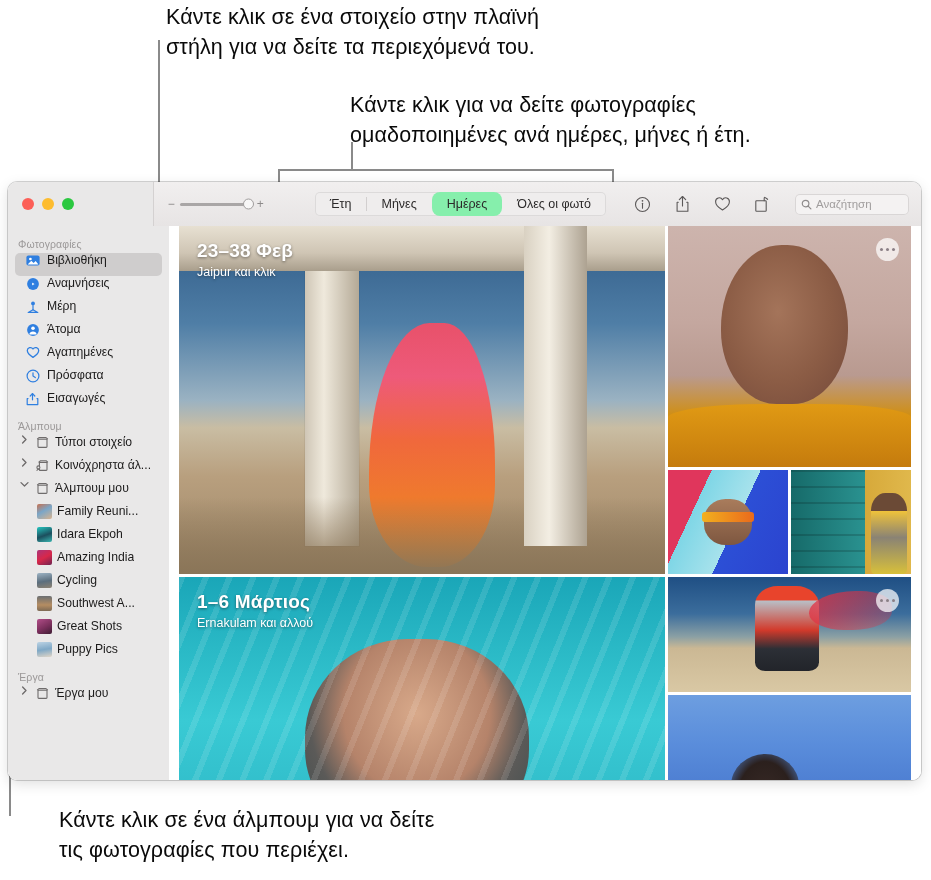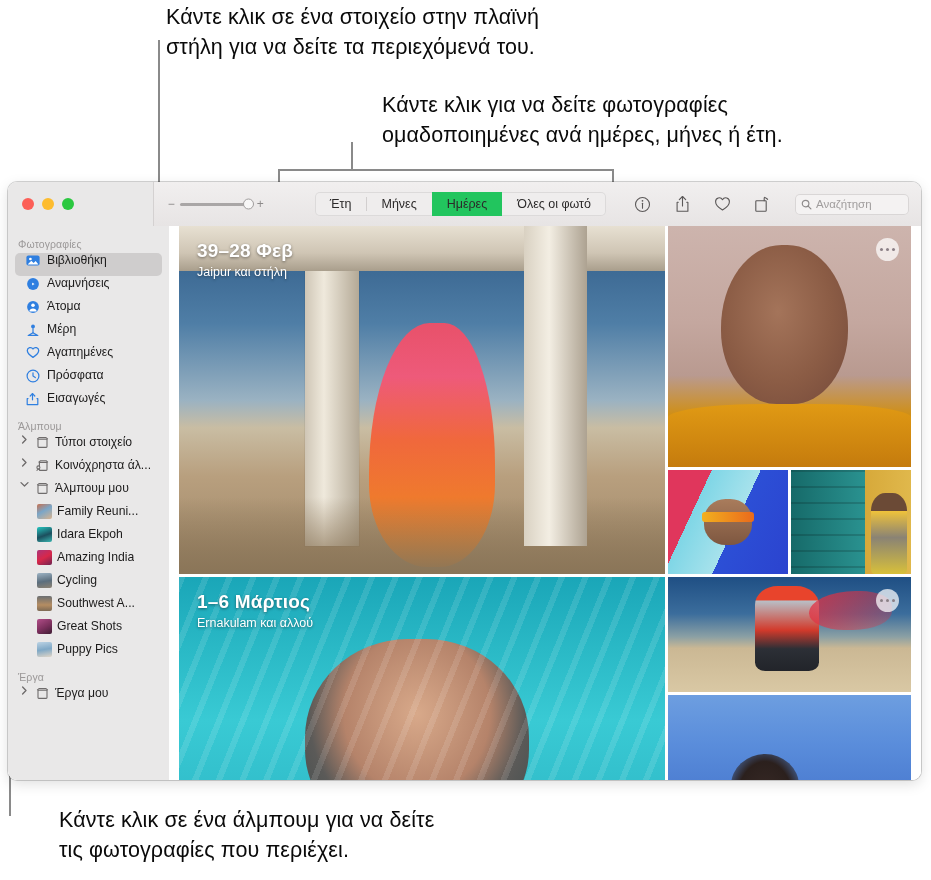--- a/index.html
+++ b/index.html
@@ -19,21 +19,21 @@
   
   .callout {
     position: absolute;
     font-size: 21.5px;
     line-height: 30px;
     color: #0a0a0a;
     white-space: pre-line;
     letter-spacing: 0.1px;
   }
   #callout-sidebar-text { left: 166px; top: 2px; }
-  #callout-groupby-text { left: 350px; top: 90px; margin-left: 32px; }
+  #callout-groupby-text { left: 350px; top: 90px; }
   #callout-album-text   { left: 20px;  top: 805px; margin-left: 39px; }
 
   
   .leader {
     position: absolute;
     background: #8a8a8a;
   }
   .leader-v { width: 2px; }
   .leader-h { height: 2px; }
 
@@ -140,22 +140,22 @@
   .seg + .seg::before {
     content: "";
     position: absolute;
     left: 0;
     top: 5px;
     bottom: 5px;
     width: 1px;
     background: #d2cfcf;
   }
   .seg.selected {
-    background: #22c55e;
-    border-radius: 0;
+    background: #86efac;
+    border-radius: 8px;
   }
   .seg.selected::before { display: none; }
   .seg.selected + .seg::before { display: none; }
 
   
   #toolbar-icons {
     display: flex;
     align-items: center;
     gap: 22px;
     margin-left: 27px;
@@ -589,38 +589,38 @@
           <svg width="14" height="14" viewBox="0 0 14 14" fill="none" stroke="currentColor" stroke-width="1.2">
             <circle cx="7" cy="7" r="5.9" fill="currentColor" stroke="none"></circle>
             <path d="M5.6 4.6 9.6 7l-4 2.4z" fill="#fff"></path>
           </svg>
         </span>
         <span class="sb-label">Αναμνήσεις</span>
       </div>
 
       <div class="sb-row">
         <span class="sb-ico">
+          <svg width="14" height="14" viewBox="0 0 14 14" fill="none" stroke="currentColor" stroke-width="1.2">
+            <circle cx="7" cy="3.4" r="1.9" fill="currentColor" stroke="none"></circle>
+            <path d="M7 5.6v4.3" stroke-linecap="round"></path>
+            <path d="M2.2 12.4 7 9.7l4.8 2.7z" stroke-linejoin="round"></path>
+          </svg>
+        </span>
+        <span class="sb-label">Μέρη</span>
+      </div>
+
+      <div class="sb-row">
+        <span class="sb-ico">
           <svg width="14" height="14" viewBox="0 0 14 14" fill="currentColor">
             <circle cx="7" cy="7" r="5.9"></circle>
             <circle cx="7" cy="5.3" r="1.8" fill="#fff"></circle>
             <path d="M3.2 11.4a3.9 3.9 0 0 1 7.6 0z" fill="#fff"></path>
           </svg>
         </span>
         <span class="sb-label">Άτομα</span>
-      </div>
-
-      <div class="sb-row">
-        <span class="sb-ico">
-          <svg width="14" height="14" viewBox="0 0 14 14" fill="none" stroke="currentColor" stroke-width="1.2">
-            <circle cx="7" cy="3.4" r="1.9" fill="currentColor" stroke="none"></circle>
-            <path d="M7 5.6v4.3" stroke-linecap="round"></path>
-            <path d="M2.2 12.4 7 9.7l4.8 2.7z" stroke-linejoin="round"></path>
-          </svg>
-        </span>
-        <span class="sb-label">Μέρη</span>
       </div>
 
       <div class="sb-row">
         <span class="sb-ico">
           <svg width="14" height="13" viewBox="0 0 14 13" fill="none" stroke="currentColor" stroke-width="1.3">
             <path d="M7 11.4S1.3 7.9 1.3 4.6A3.1 3.1 0 0 1 7 3a3.1 3.1 0 0 1 5.7 1.6C12.7 7.9 7 11.4 7 11.4Z" stroke-linejoin="round"></path>
           </svg>
         </span>
         <span class="sb-label">Αγαπημένες</span>
       </div>
@@ -746,22 +746,22 @@
     <div id="grid-area">
 
       <div class="photo-group" style="height:348px;">
         <div class="pg-left">
           <div class="ph ph-pavilion">
             <div class="pav-lintel"></div>
             <div class="pav-dancer"></div>
             <div class="pav-shadow"></div>
           </div>
           <div class="group-overlay">
-            <div class="group-title">39–28 Φεβ</div>
-            <div class="group-sub">Jaipur και στήλη</div>
+            <div class="group-title">23–38 Φεβ</div>
+            <div class="group-sub">Jaipur και κλικ</div>
           </div>
         </div>
         <div class="pg-right">
           <div style="flex:0 0 241px; position:relative; overflow:hidden;">
             <div class="ph ph-woman"></div>
             <div class="more-badge">
               <i></i>
                 <i></i>
                 <i></i>
             </div>

